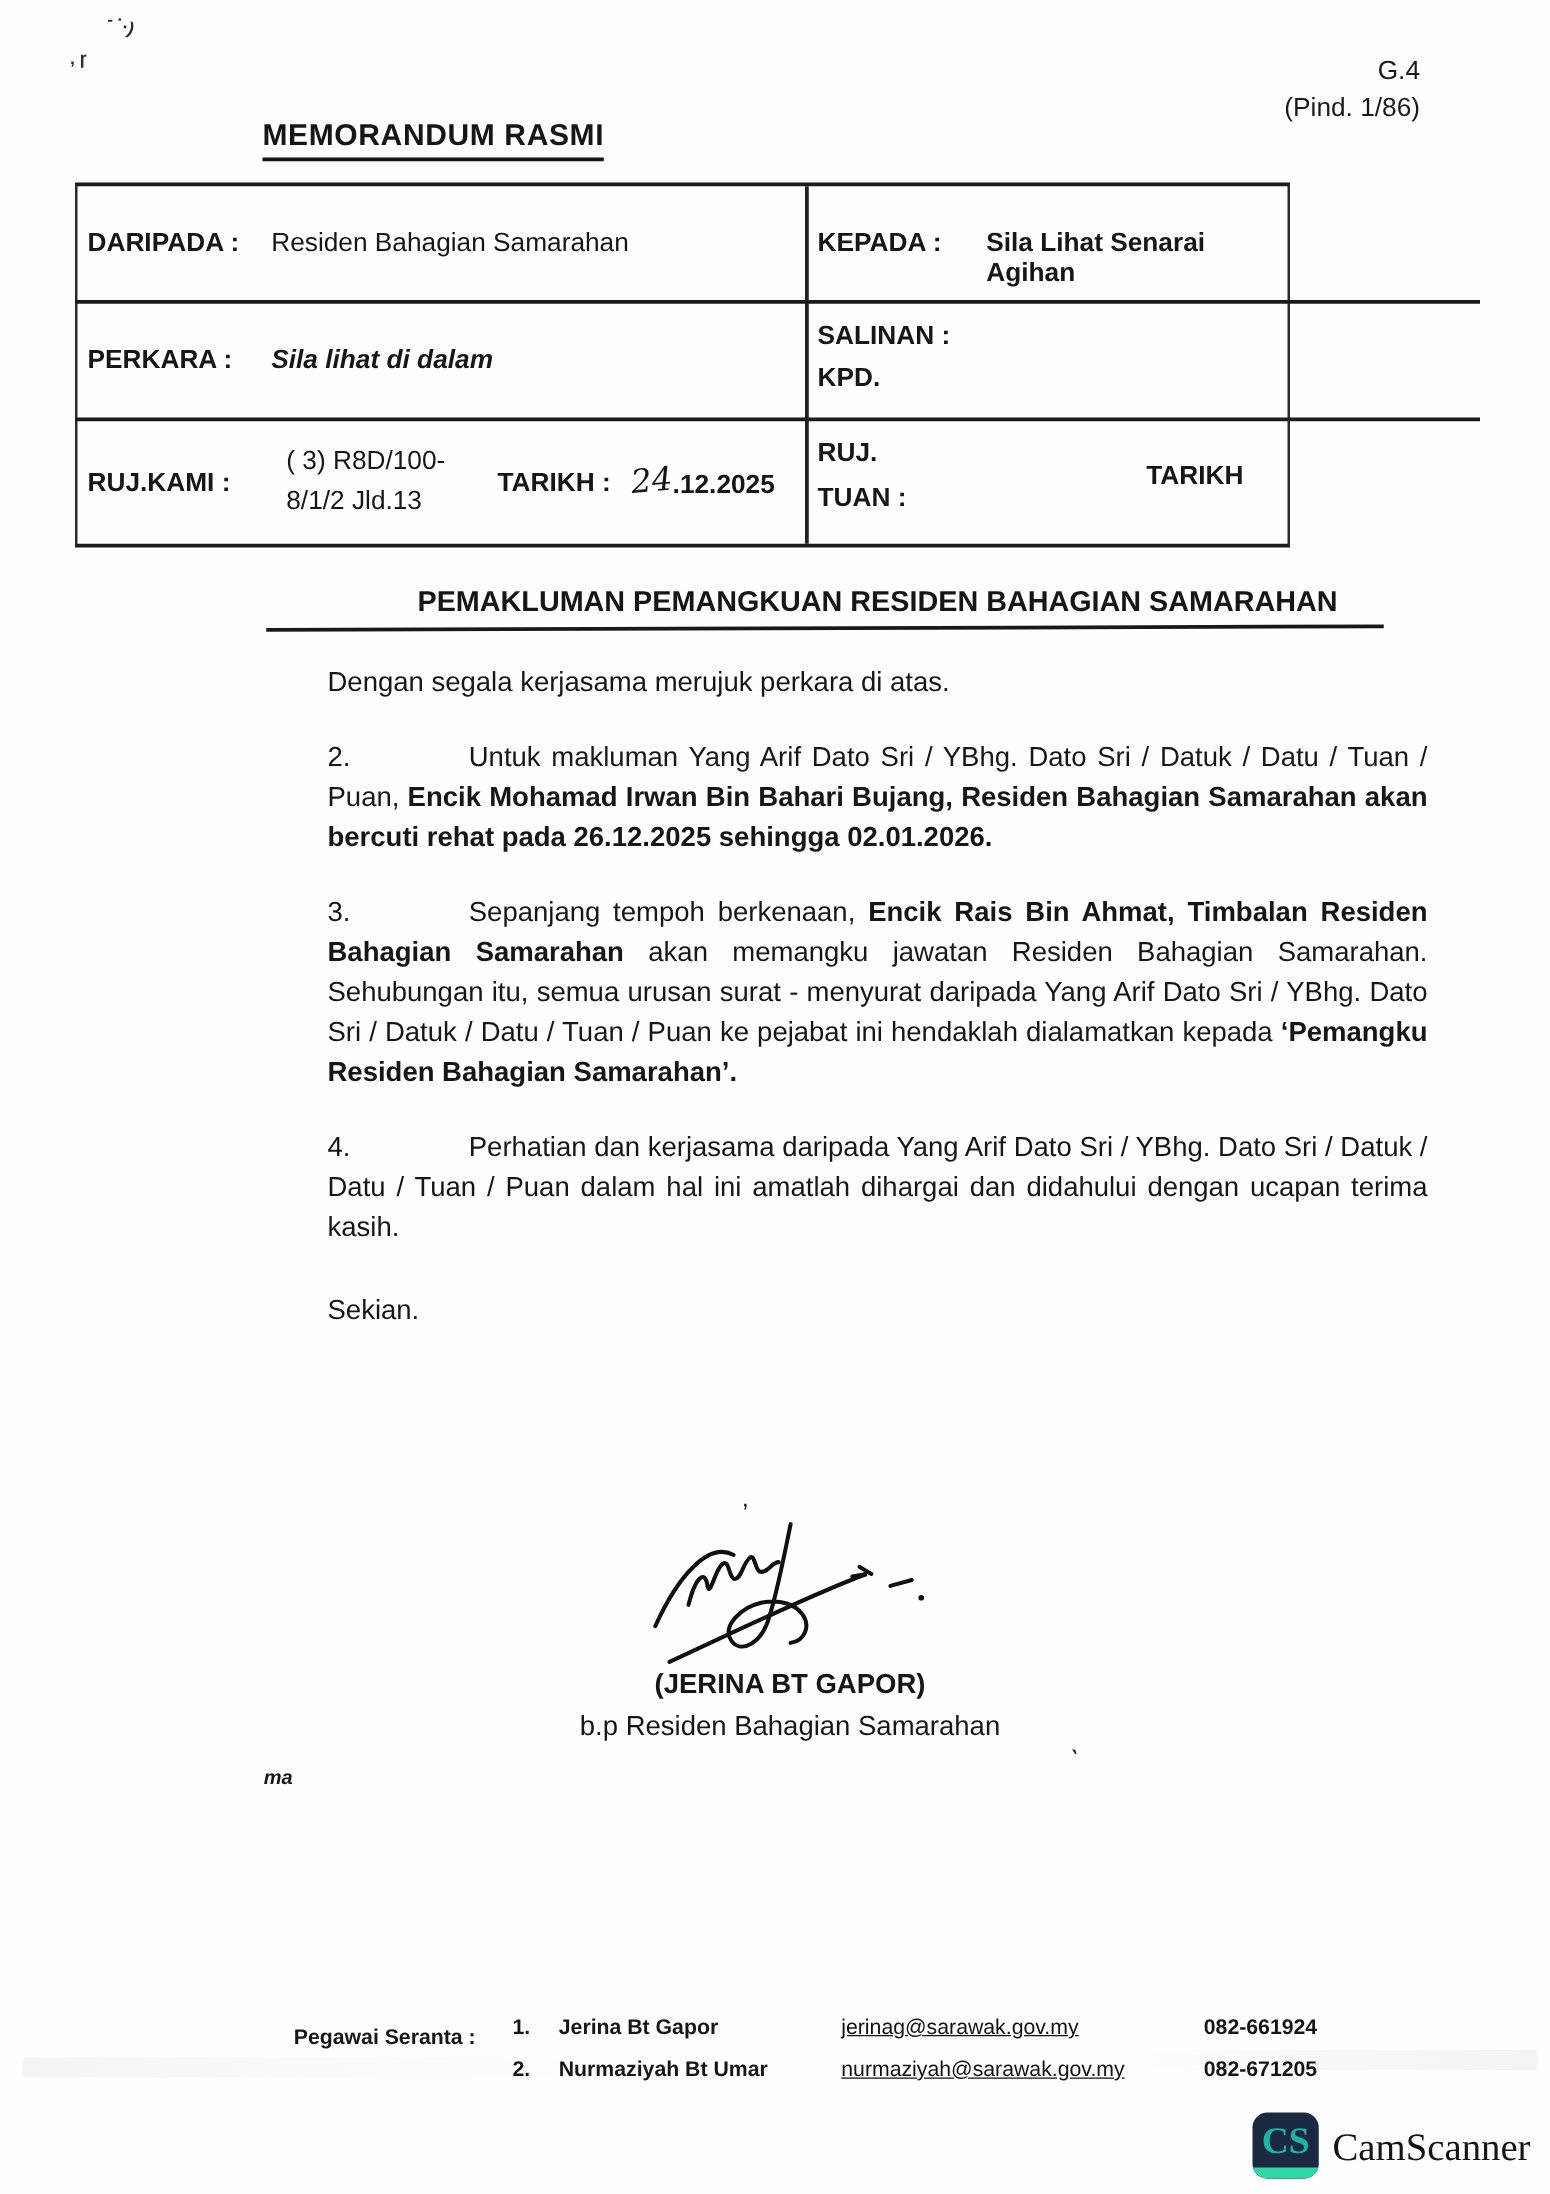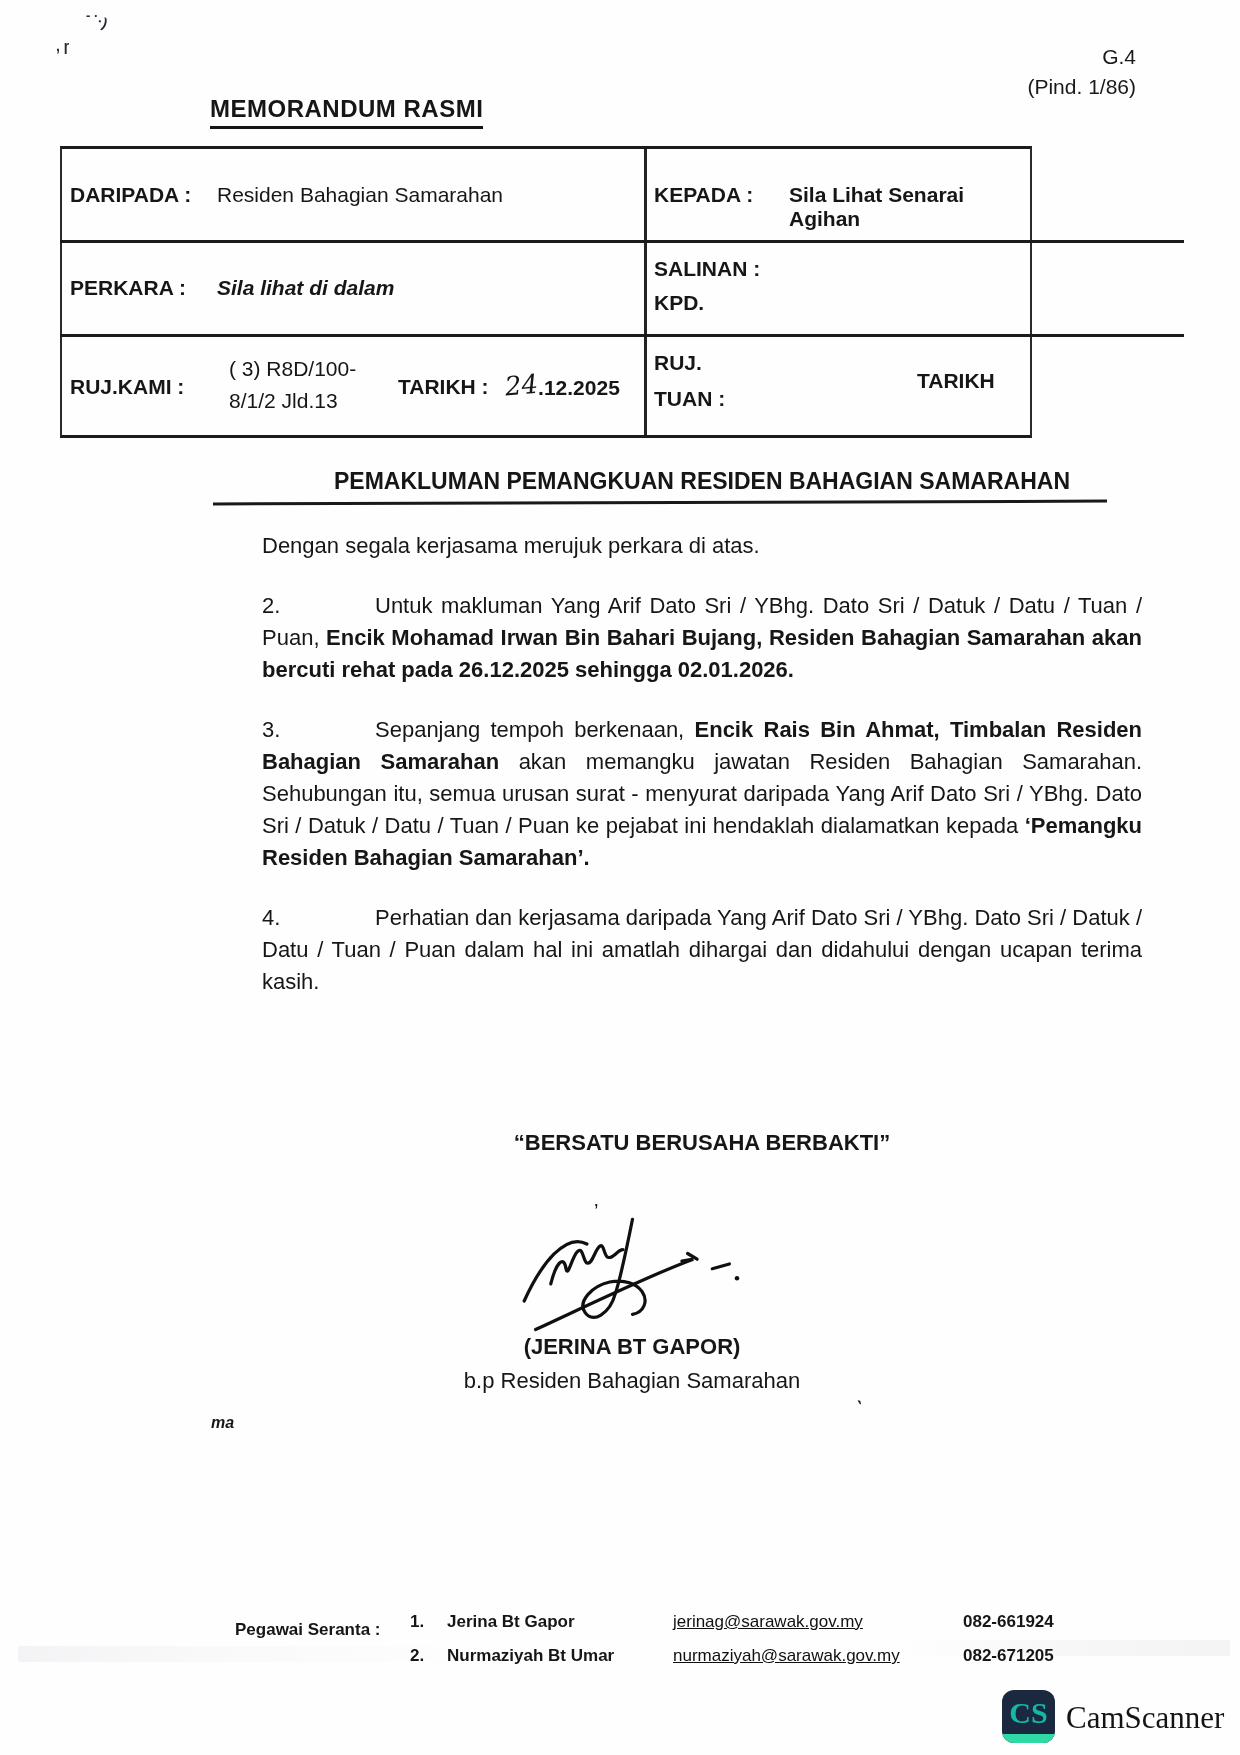--- a/index.html
+++ b/index.html
@@ -144,24 +144,24 @@
   <p class="opening">Dengan segala kerjasama merujuk perkara di atas.</p>
   <div class="para">
     <span class="para-num">2.</span><span><span>Untuk makluman Yang Arif Dato Sri / YBhg. Dato Sri / Datuk / Datu / Tuan / Puan, </span><span class="b">Encik Mohamad Irwan Bin Bahari Bujang, Residen Bahagian Samarahan akan bercuti rehat pada 26.12.2025 sehingga 02.01.2026.</span></span>
   </div>
   <div class="para">
     <span class="para-num">3.</span><span><span>Sepanjang tempoh berkenaan, </span><span class="b">Encik Rais Bin Ahmat, Timbalan Residen Bahagian Samarahan</span><span> akan memangku jawatan Residen Bahagian Samarahan. Sehubungan itu, semua urusan surat - menyurat daripada Yang Arif Dato Sri / YBhg. Dato Sri / Datuk / Datu / Tuan / Puan ke pejabat ini hendaklah dialamatkan kepada </span><span class="b">‘Pemangku Residen Bahagian Samarahan’.</span></span>
   </div>
   <div class="para">
     <span class="para-num">4.</span><span><span>Perhatian dan kerjasama daripada Yang Arif Dato Sri / YBhg. Dato Sri / Datuk / Datu / Tuan / Puan dalam hal ini amatlah dihargai dan didahului dengan ucapan terima kasih.</span></span>
   </div>
+  <p class="closing" style="margin-top:34px;">Sekian.</p>
 </div>
 
 <div class="abs body-col motto">
-  <div>“BERSATU BERUSAHA BERBAKTI”</div>
 </div>
 
 <span class="abs sig-apostrophe">’</span>
 <svg class="signature" width="265" height="133" viewBox="0 0 260 140">
   <g fill="none" stroke="#101010" stroke-width="3.4" stroke-linecap="round">
     <path d="M16,100 C34,60 60,28 82,40"></path>
     <path d="M44,82 C50,58 58,52 60,66 C62,76 66,54 72,48 C78,42 78,58 82,60 C88,62 90,46 96,42 C100,40 100,52 104,54 C110,56 114,46 120,46"></path>
     <path d="M130,14 C124,44 118,74 112,92 C106,114 88,124 80,112 C72,100 88,84 106,80 C122,77 134,82 140,90 C147,100 142,112 130,114"></path>
     <path d="M28,130 C80,106 150,72 194,56 l-12,2"></path>
     <path d="M188,50 l10,6"></path>

